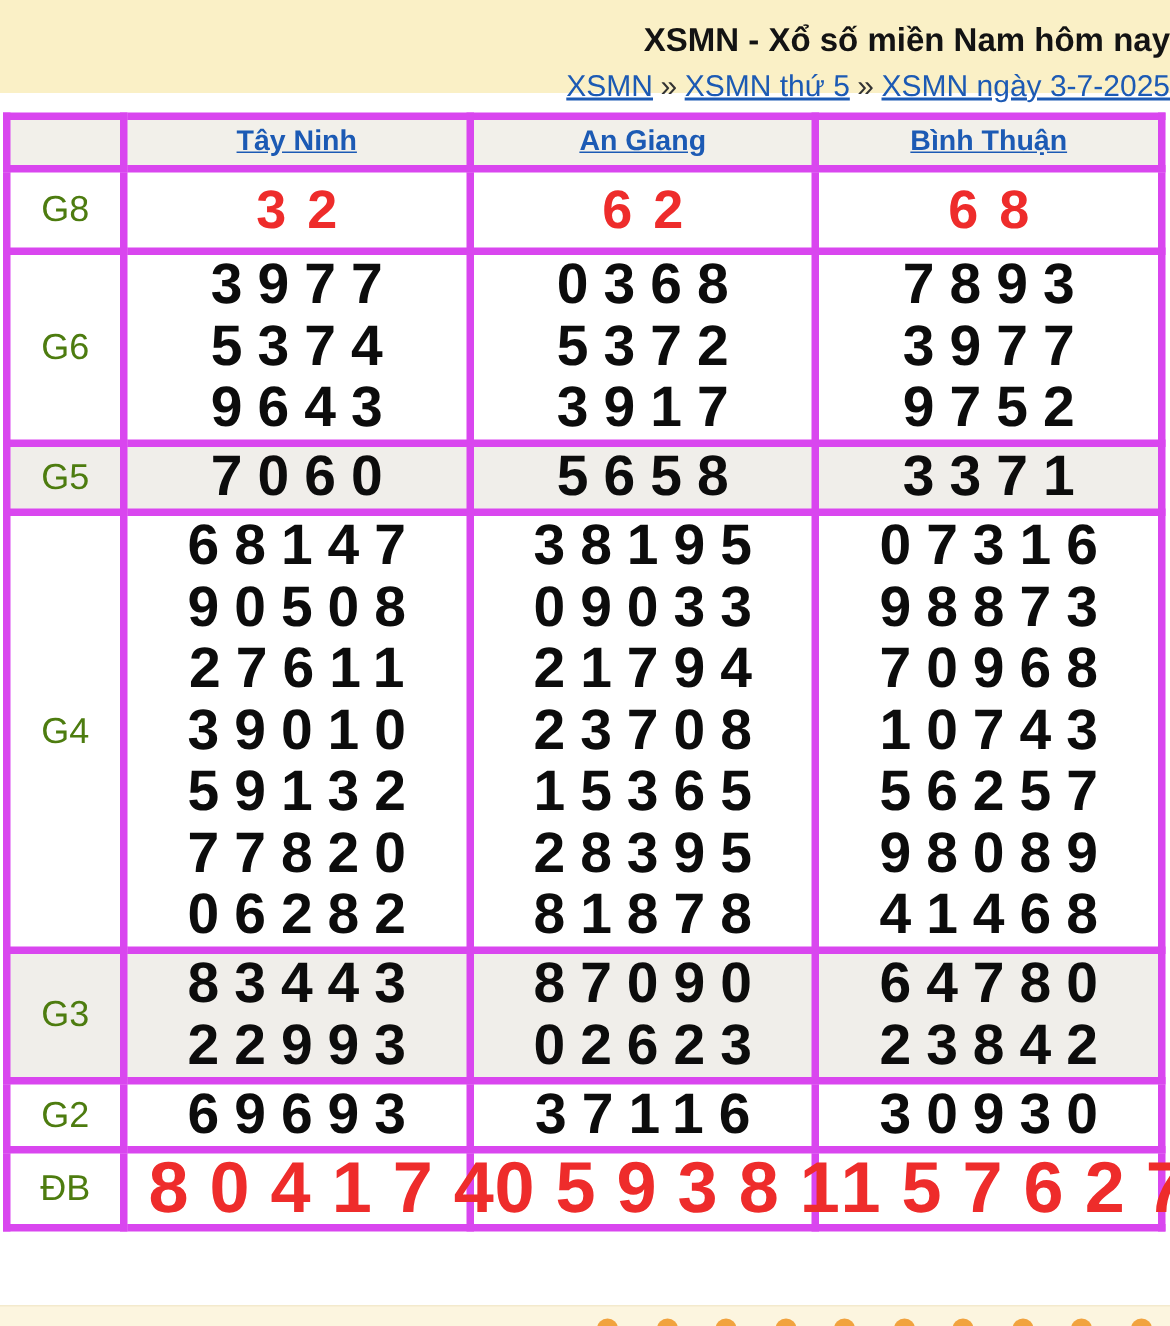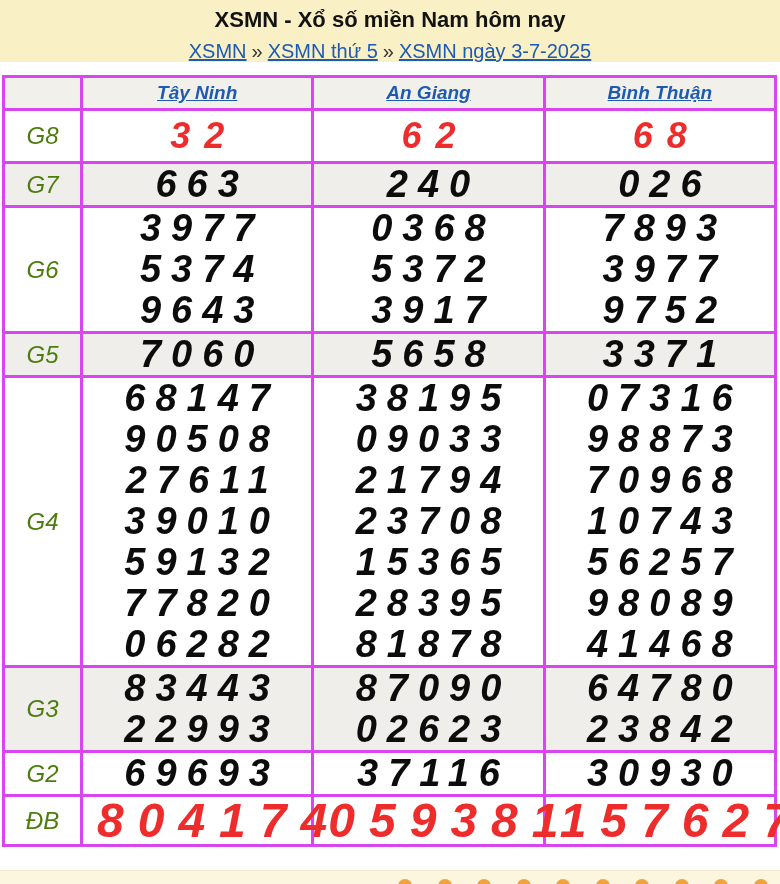--- a/index.html
+++ b/index.html
@@ -13,22 +13,22 @@
     overflow: hidden;
     background: #ffffff;
     font-family: "Liberation Sans", sans-serif;
   }
 
   
   .banner {
     background: #FAF0C6;
     height: 62px;
     box-sizing: border-box;
-    padding-top: 7px;
-    text-align: center;
+    padding-top: 14px;
+    text-align: right;
   }
   .banner h1 {
     margin: 0;
     font-size: 22px;
     font-weight: bold;
     color: #131313;
     line-height: 26px;
   }
   .breadcrumb {
     margin-top: 8px;
@@ -47,25 +47,24 @@
   }
 
   
   table.results {
     width: 775px;
     margin: 13px 0 0 2px;
     border-collapse: collapse;
     table-layout: fixed;
   }
   table.results td {
-    border: 3px solid #d946ef;
+    border: 5px solid #d946ef;
     text-align: center;
     vertical-align: middle;
     padding: 0;
-    font-style: italic;
   }
   col.c-label { width: 78px; }
 
   thead td {
     height: 30px;
     background: #F2F0EA;
   }
   thead a {
     font-size: 19px;
     font-weight: bold;
@@ -177,32 +176,20 @@
         <td class="value-cell">
           <div class="prize-value">32</div>
         </td>
         <td class="value-cell">
           <div class="prize-value">62</div>
         </td>
         <td class="value-cell">
           <div class="prize-value">68</div>
         </td>
       </tr>
-      <tr class="r1 alt">
-        <td class="label-cell">G7</td>
-        <td class="value-cell">
-          <div class="prize-value">663</div>
-        </td>
-        <td class="value-cell">
-          <div class="prize-value">240</div>
-        </td>
-        <td class="value-cell">
-          <div class="prize-value">026</div>
-        </td>
-      </tr>
       <tr class="r2">
         <td class="label-cell">G6</td>
         <td class="value-cell">
           <div class="prize-value">3977</div>
           <div class="prize-value">5374</div>
           <div class="prize-value">9643</div>
         </td>
         <td class="value-cell">
           <div class="prize-value">0368</div>
           <div class="prize-value">5372</div>

